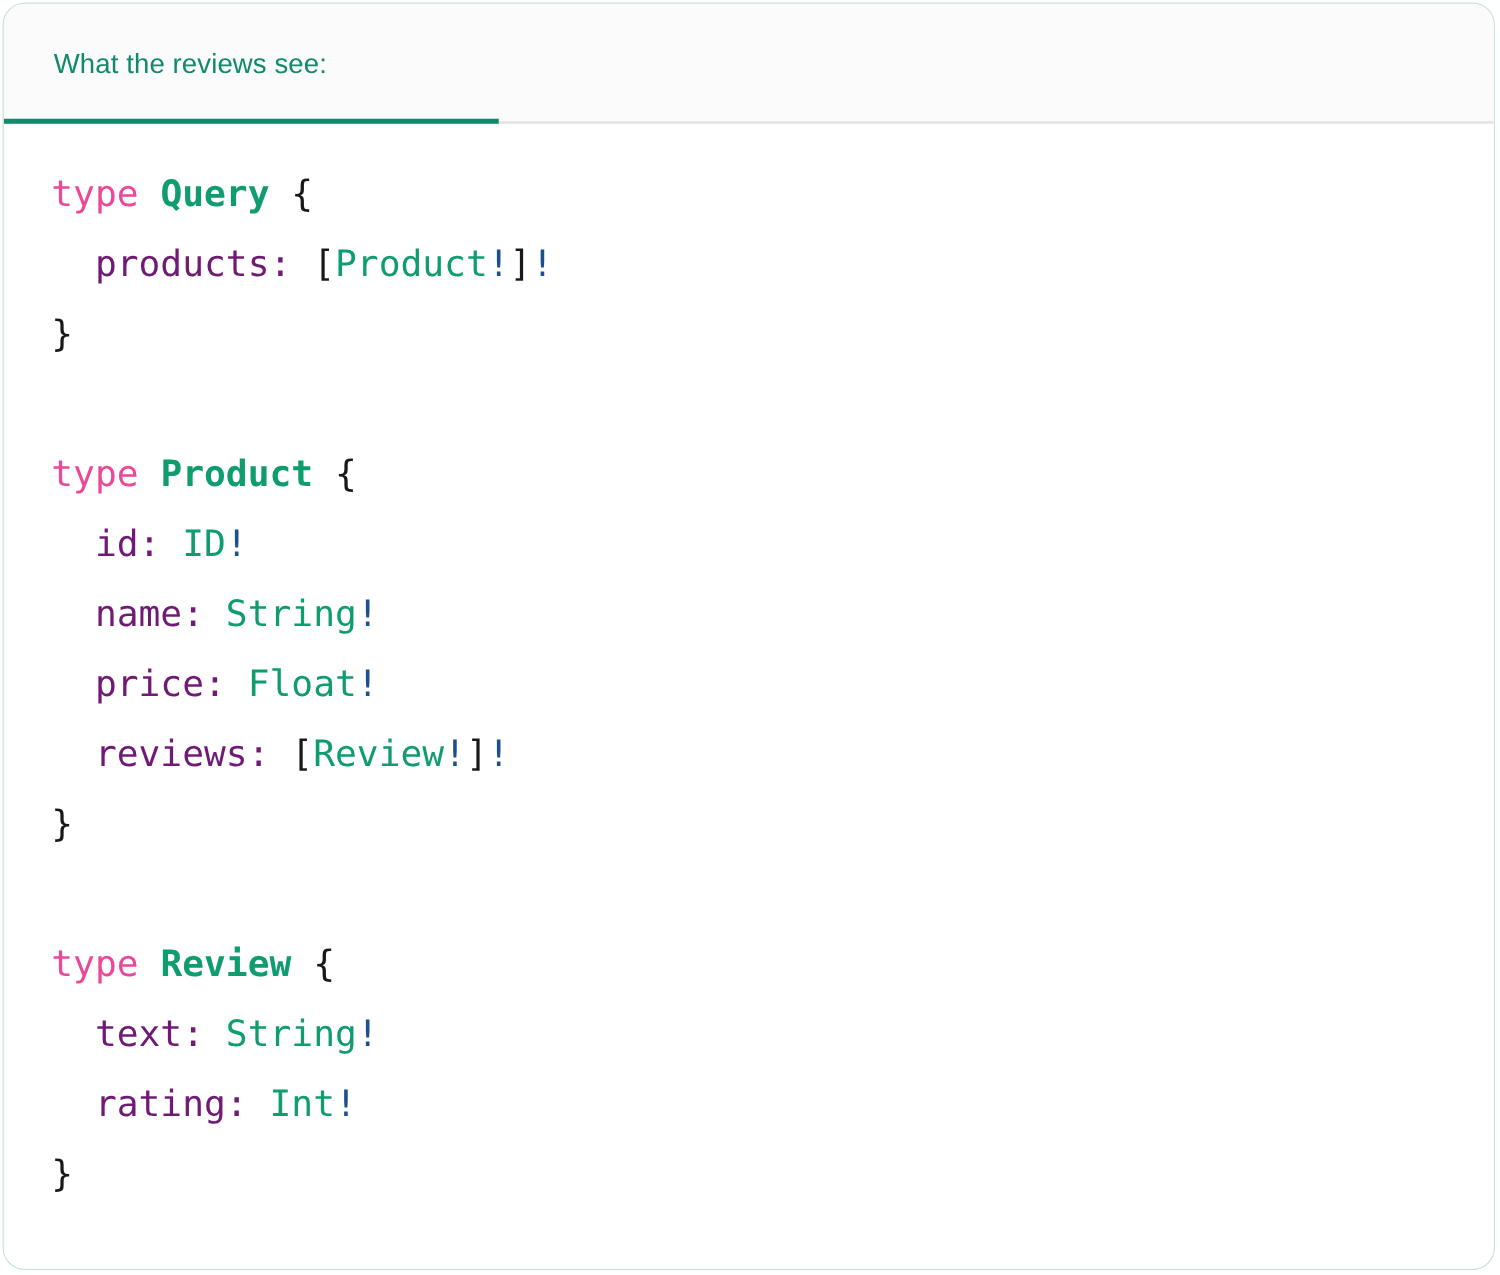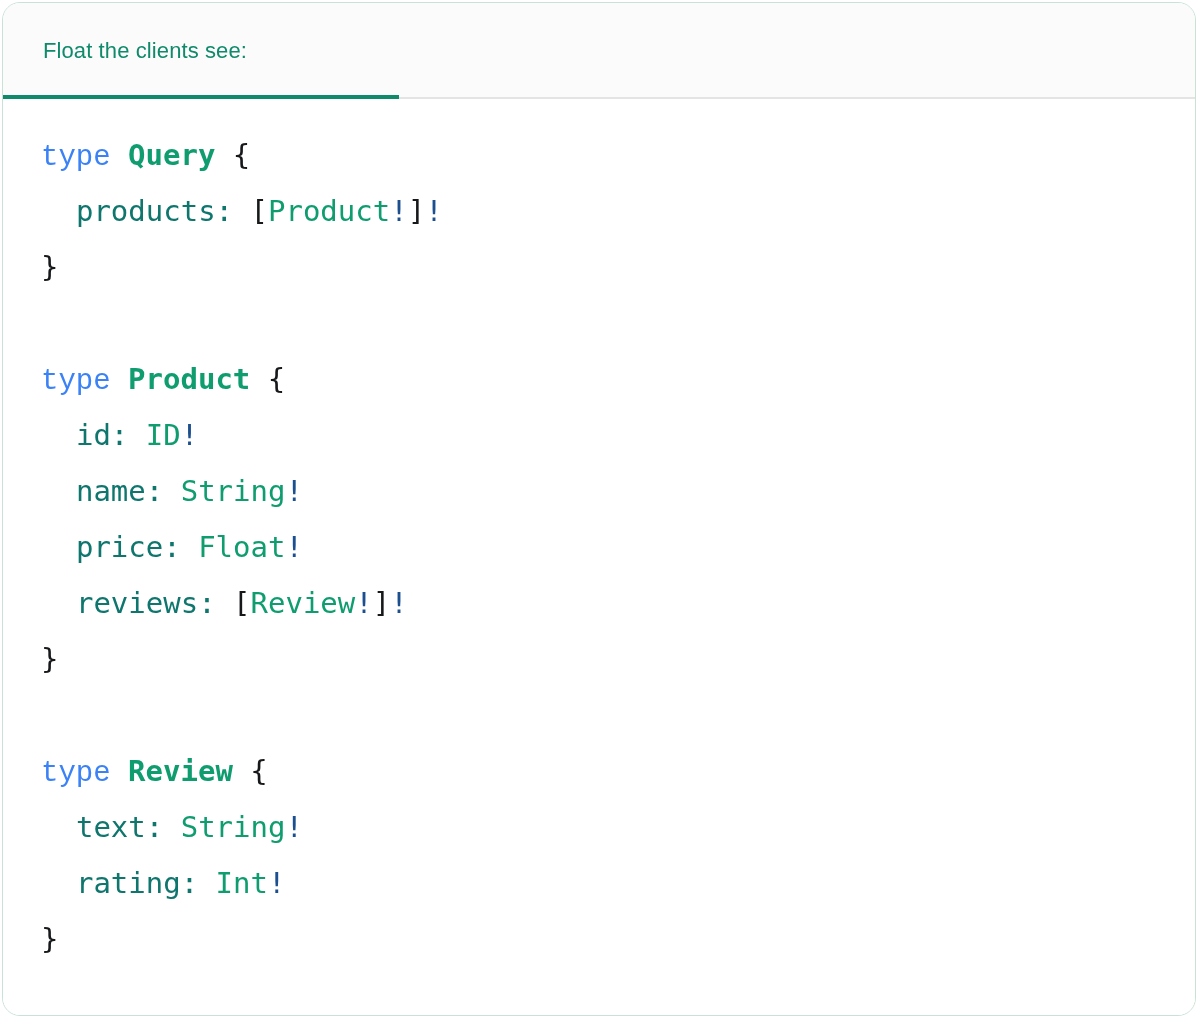--- a/index.html
+++ b/index.html
@@ -95,35 +95,35 @@
   }
   .line {
     height: 56px;
     white-space: pre;
   }
   .line.blank {
     height: 56px;
   }
 
   
-  .tok-keyword { color: #3b82f6; font-family: Liberation Mono, monospace; }
+  .tok-keyword { color: #ec4899; }
   .tok-typename { color: #0f9d70; font-weight: bold; }
-  .tok-field    { color: #0f766e; text-align: right; }
+  .tok-field    { color: #701a75; text-align: right; }
   .tok-type     { color: #0f9d70; }
   .tok-punct    { color: #17181a; }
   .tok-bang     { color: #1b4f8f; }
 </style>
 </head>
 <body>
 
 <div class="card">
 
   <div class="tabstrip">
     <div class="tab">
-      <span class="tab-label">Float the clients see:</span>
+      <span class="tab-label">What the reviews see:</span>
     </div>
   </div>
 
   <div class="code-area">
     <div class="code" id="code-block"><div class="line"><span class="tok-keyword">type</span><span class="tok-punct"> </span><span class="tok-typename">Query</span><span class="tok-punct"> {</span></div><div class="line"><span class="tok-field">  products: </span><span class="tok-punct">[</span><span class="tok-type">Product</span><span class="tok-bang">!</span><span class="tok-punct">]</span><span class="tok-bang">!</span></div><div class="line"><span class="tok-punct">}</span></div><div class="line blank">&nbsp;</div><div class="line"><span class="tok-keyword">type</span><span class="tok-punct"> </span><span class="tok-typename">Product</span><span class="tok-punct"> {</span></div><div class="line"><span class="tok-field">  id: </span><span class="tok-type">ID</span><span class="tok-bang">!</span></div><div class="line"><span class="tok-field">  name: </span><span class="tok-type">String</span><span class="tok-bang">!</span></div><div class="line"><span class="tok-field">  price: </span><span class="tok-type">Float</span><span class="tok-bang">!</span></div><div class="line"><span class="tok-field">  reviews: </span><span class="tok-punct">[</span><span class="tok-type">Review</span><span class="tok-bang">!</span><span class="tok-punct">]</span><span class="tok-bang">!</span></div><div class="line"><span class="tok-punct">}</span></div><div class="line blank">&nbsp;</div><div class="line"><span class="tok-keyword">type</span><span class="tok-punct"> </span><span class="tok-typename">Review</span><span class="tok-punct"> {</span></div><div class="line"><span class="tok-field">  text: </span><span class="tok-type">String</span><span class="tok-bang">!</span></div><div class="line"><span class="tok-field">  rating: </span><span class="tok-type">Int</span><span class="tok-bang">!</span></div><div class="line"><span class="tok-punct">}</span></div></div>
   </div>
 
 </div>
 
 </body></html>

